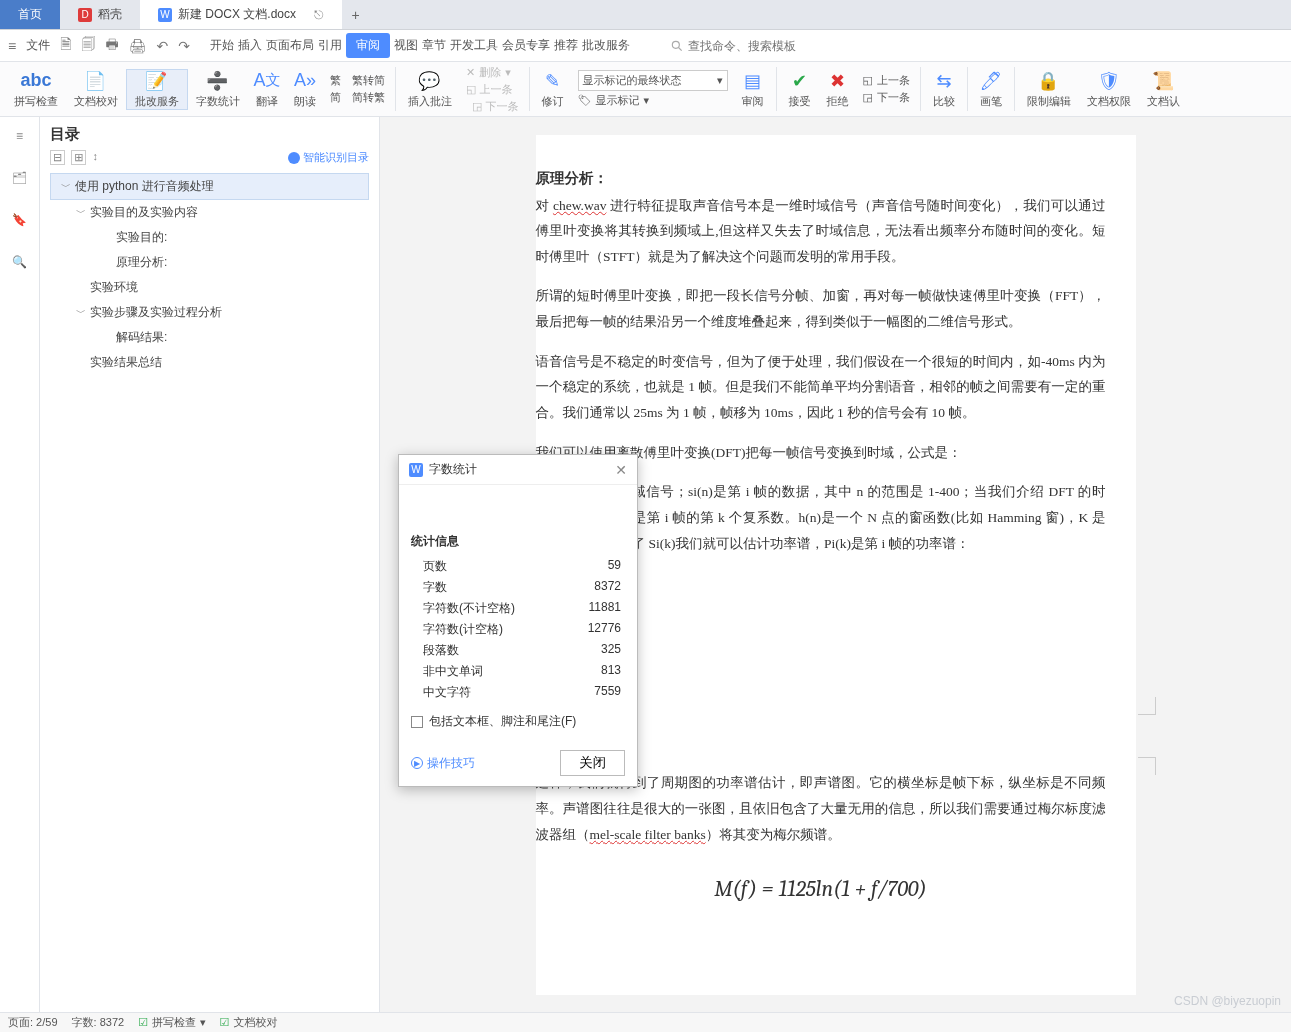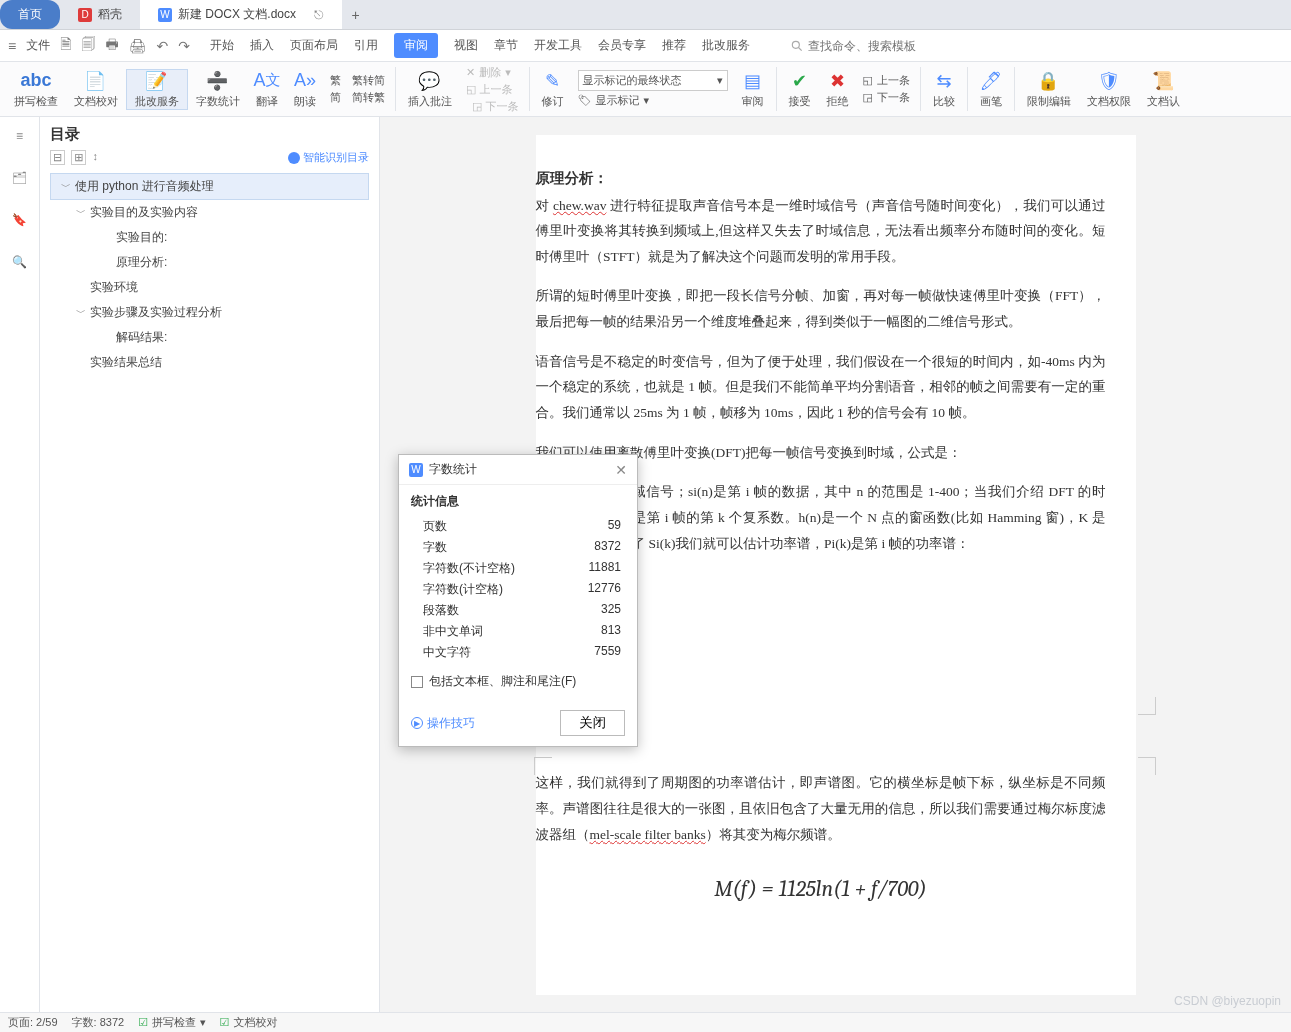--- a/index.html
+++ b/index.html
@@ -1,31 +1,31 @@
 <!DOCTYPE html>
 <html><head>
 <meta charset="utf-8">
 <style>
 * { box-sizing: border-box; margin: 0; padding: 0; }
 body { font-family: "Microsoft YaHei", "微软雅黑", sans-serif; font-size: 12px; color: #333; background: #fff; width: 1291px; height: 1032px; overflow: hidden; position: relative; }
 
 
 .tab-bar { height: 30px; background: #e4e7ed; display: flex; align-items: stretch; border-bottom: 1px solid #d0d3d8; }
 .tab { display: flex; align-items: center; padding: 0 18px; gap: 6px; font-size: 12px; color: #444; cursor: pointer; }
-.tab.home { background: #4a7dc9; color: #fff; border-radius: 12px; }
+.tab.home { background: #4a7dc9; color: #fff; }
 .tab.doc { background: #fff; }
 .tab.dao { background: #e4e7ed; }
 .tab-close { margin-left: 12px; color: #888; }
 .tab-add { display: flex; align-items: center; padding: 0 10px; color: #666; font-size: 14px; }
 
 
 .menu-bar { height: 32px; background: #fff; display: flex; align-items: center; padding: 0 8px; border-bottom: 1px solid #e1e4e9; font-size: 12px; color: #555; gap: 0; }
 .menu-left { display: flex; align-items: center; gap: 10px; }
 .menu-left .ico { color: #777; font-size: 14px; }
-.menu-tabs { display: flex; align-items: center; gap: 16px; margin-left: 20px; }
+.menu-tabs { display: flex; align-items: center; gap: 4px; margin-left: 20px; }
 .menu-tabs .mitem { color: #555; cursor: pointer; padding: 6px 0; }
 .menu-tabs .mitem.active { color: #fff; background: #4e8cff; padding: 4px 10px; border-radius: 3px; }
 .search-box { margin-left: 40px; display: flex; align-items: center; gap: 4px; color: #aaa; }
 .search-box svg { width: 14px; height: 14px; }
 .search-input { border: none; outline: none; font-size: 12px; color: #888; width: 140px; }
 
 
 .ribbon { height: 55px; background: #fbfbfc; display: flex; align-items: center; padding: 0 6px; border-bottom: 1px solid #e1e4e9; font-size: 11px; color: #555; }
 .rgroup { display: flex; flex-direction: column; align-items: center; gap: 2px; padding: 0 8px; cursor: pointer; border-right: 0; }
 .rgroup .ico { width: 22px; height: 22px; display: flex; align-items: center; justify-content: center; color: #4e8cff; font-size: 18px; }
@@ -62,21 +62,21 @@
 .pg-corner.tl2 { border-left: 1px solid #ccc; border-top: 1px solid #ccc; left: -2px; bottom: 220px; }
 .pg-corner.tr2 { border-right: 1px solid #ccc; border-top: 1px solid #ccc; right: -20px; bottom: 220px; }
 .und { text-decoration: underline wavy #d33; text-decoration-thickness: 1px; }
 
 
 .dialog { position: absolute; left: 398px; top: 454px; width: 240px; background: #fff; border: 1px solid #bbb; box-shadow: 0 3px 12px rgba(0,0,0,.25); z-index: 50; font-size: 12px; }
 .dialog-title { background: #fff; padding: 6px 10px; border-bottom: 1px solid #eee; display: flex; align-items: center; justify-content: space-between; }
 .dialog-title .ttxt { display: flex; align-items: center; gap: 6px; }
 .dialog-close { color: #888; cursor: pointer; font-size: 14px; }
 .dialog-body { padding: 8px 12px; }
-.dialog-sub { font-weight: 600; margin-bottom: 6px; }
+.dialog-sub { font-weight: 600; margin-bottom: 6px; margin-top: 40px; }
 .stat-row { display: flex; justify-content: space-between; padding: 2px 4px 2px 12px; }
 .check-row { margin: 10px 0 12px; display: flex; align-items: center; gap: 6px; }
 .dialog-footer { display: flex; align-items: center; justify-content: space-between; padding: 0 12px 10px; }
 .tip-link { color: #4e8cff; display: flex; align-items: center; gap: 4px; cursor: pointer; }
 .btn-close { padding: 3px 18px; border: 1px solid #bbb; background: #fff; cursor: pointer; }
 
 
 .status-bar { position: absolute; left: 0; right: 0; bottom: 0; height: 20px; background: #f7f7f7; border-top: 1px solid #e1e4e9; display: flex; align-items: center; padding: 0 8px; font-size: 11px; color: #555; gap: 14px; }
 .status-bar .chk { display: flex; align-items: center; gap: 4px; }
 

